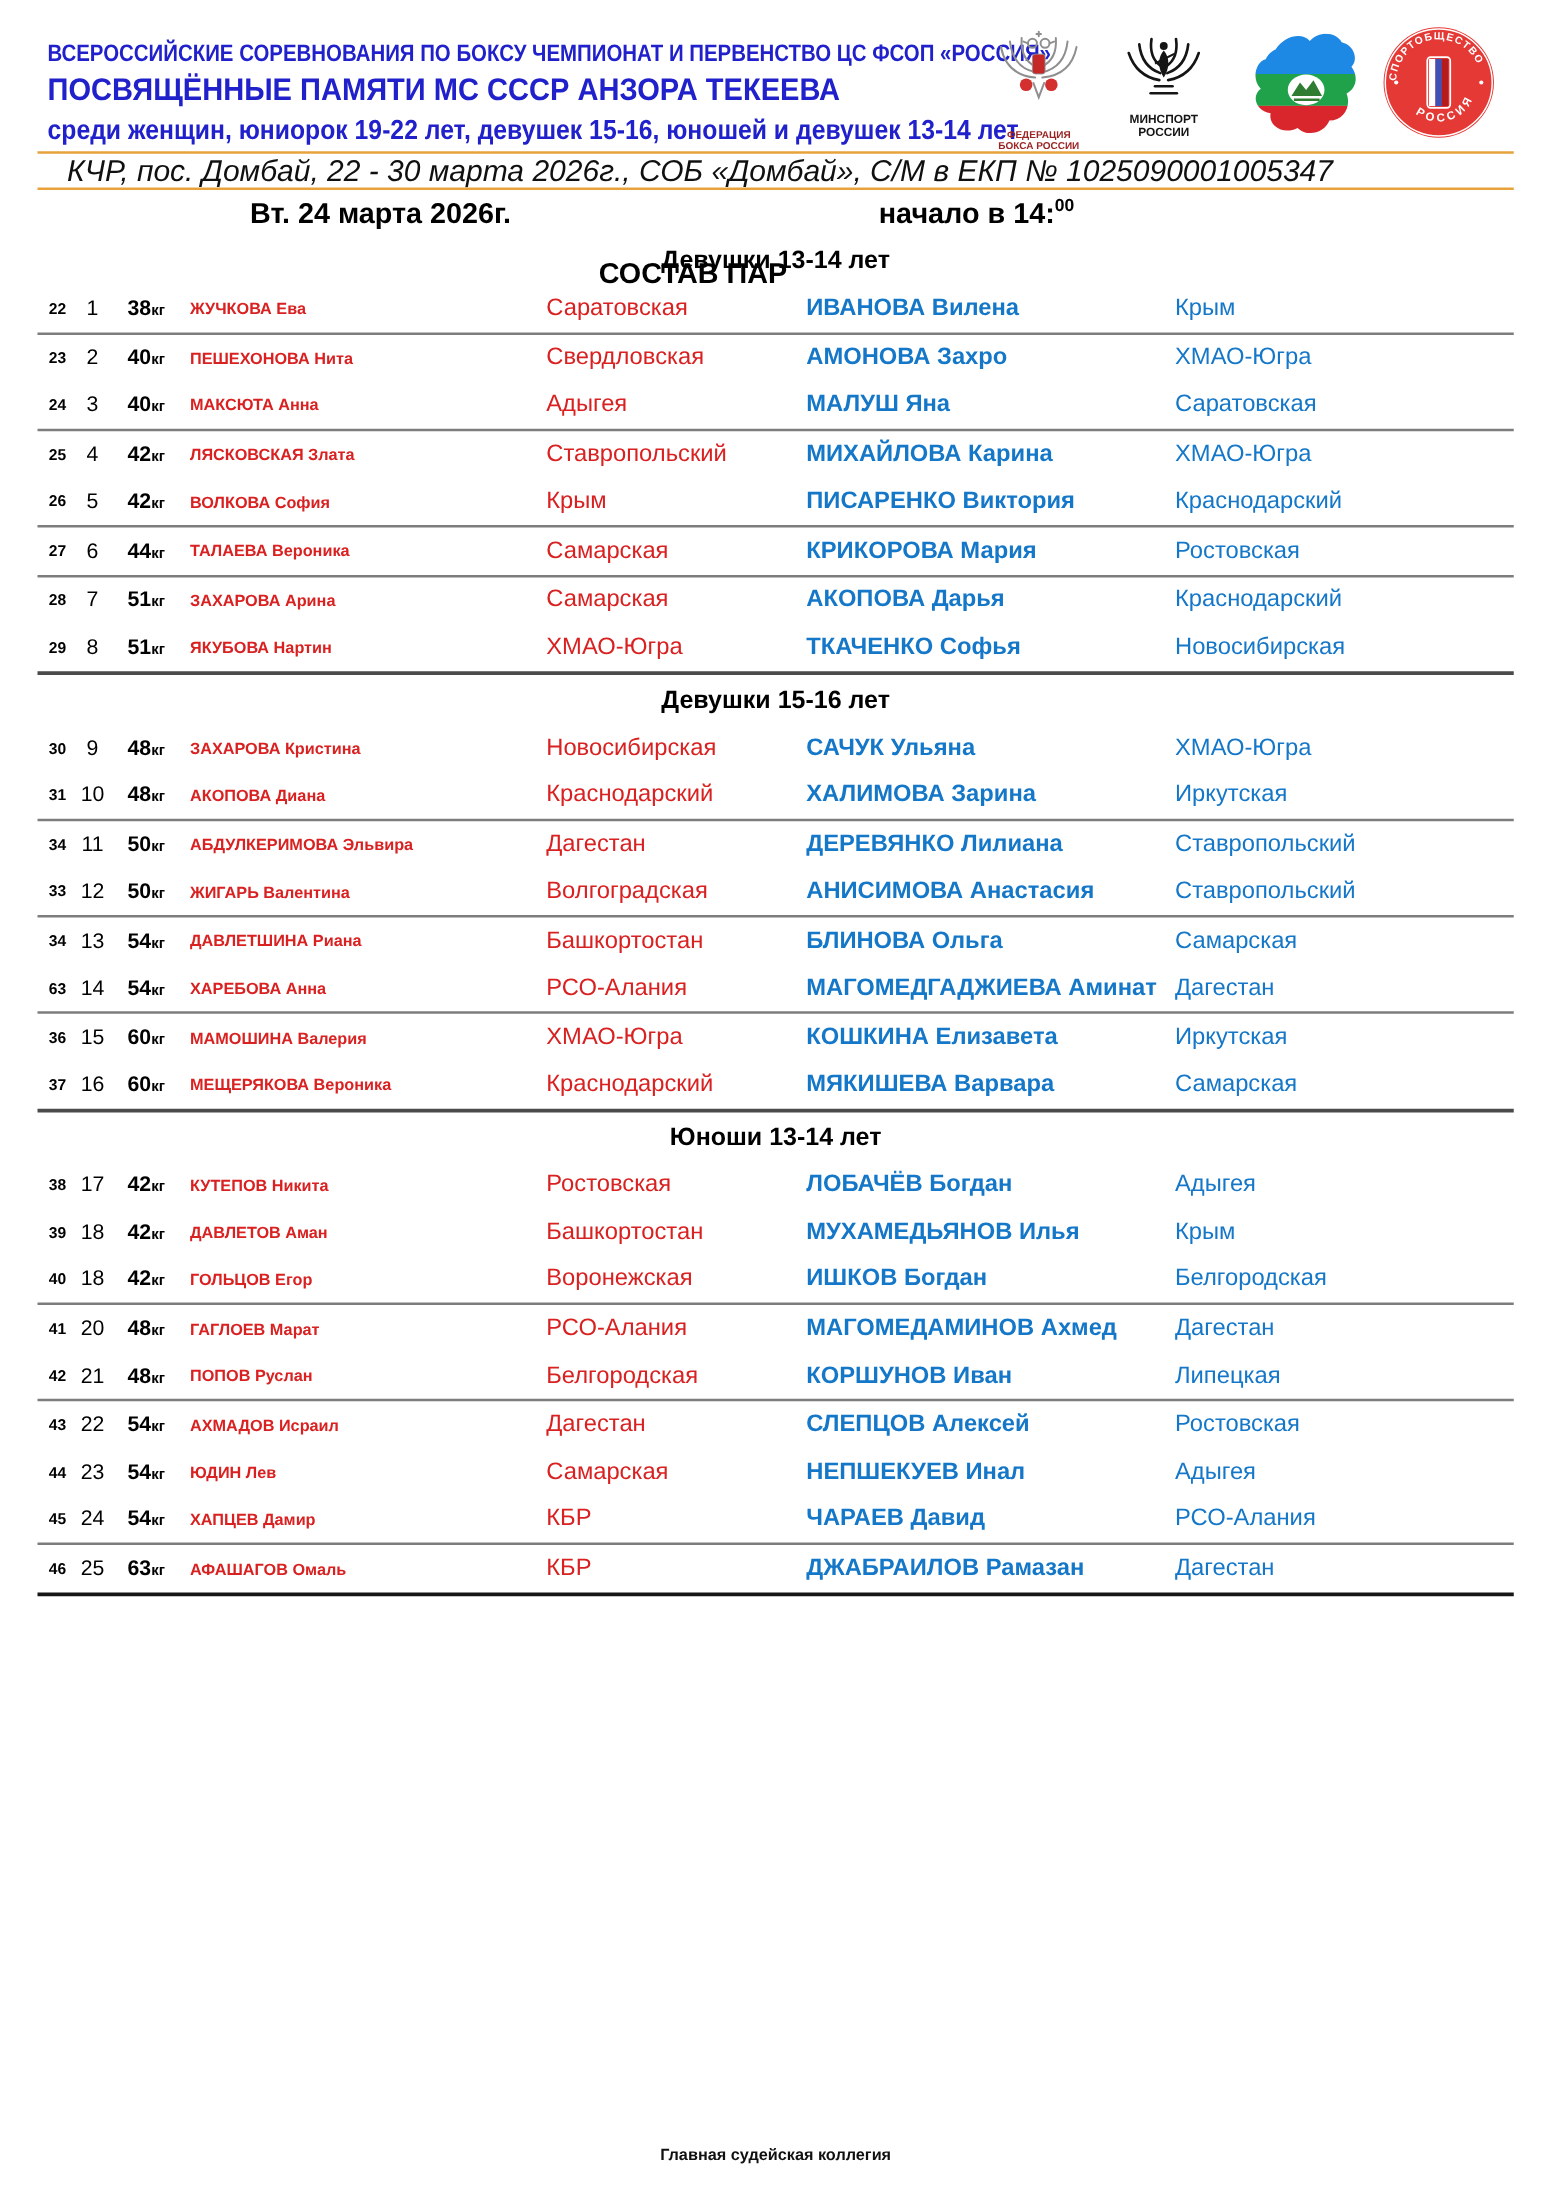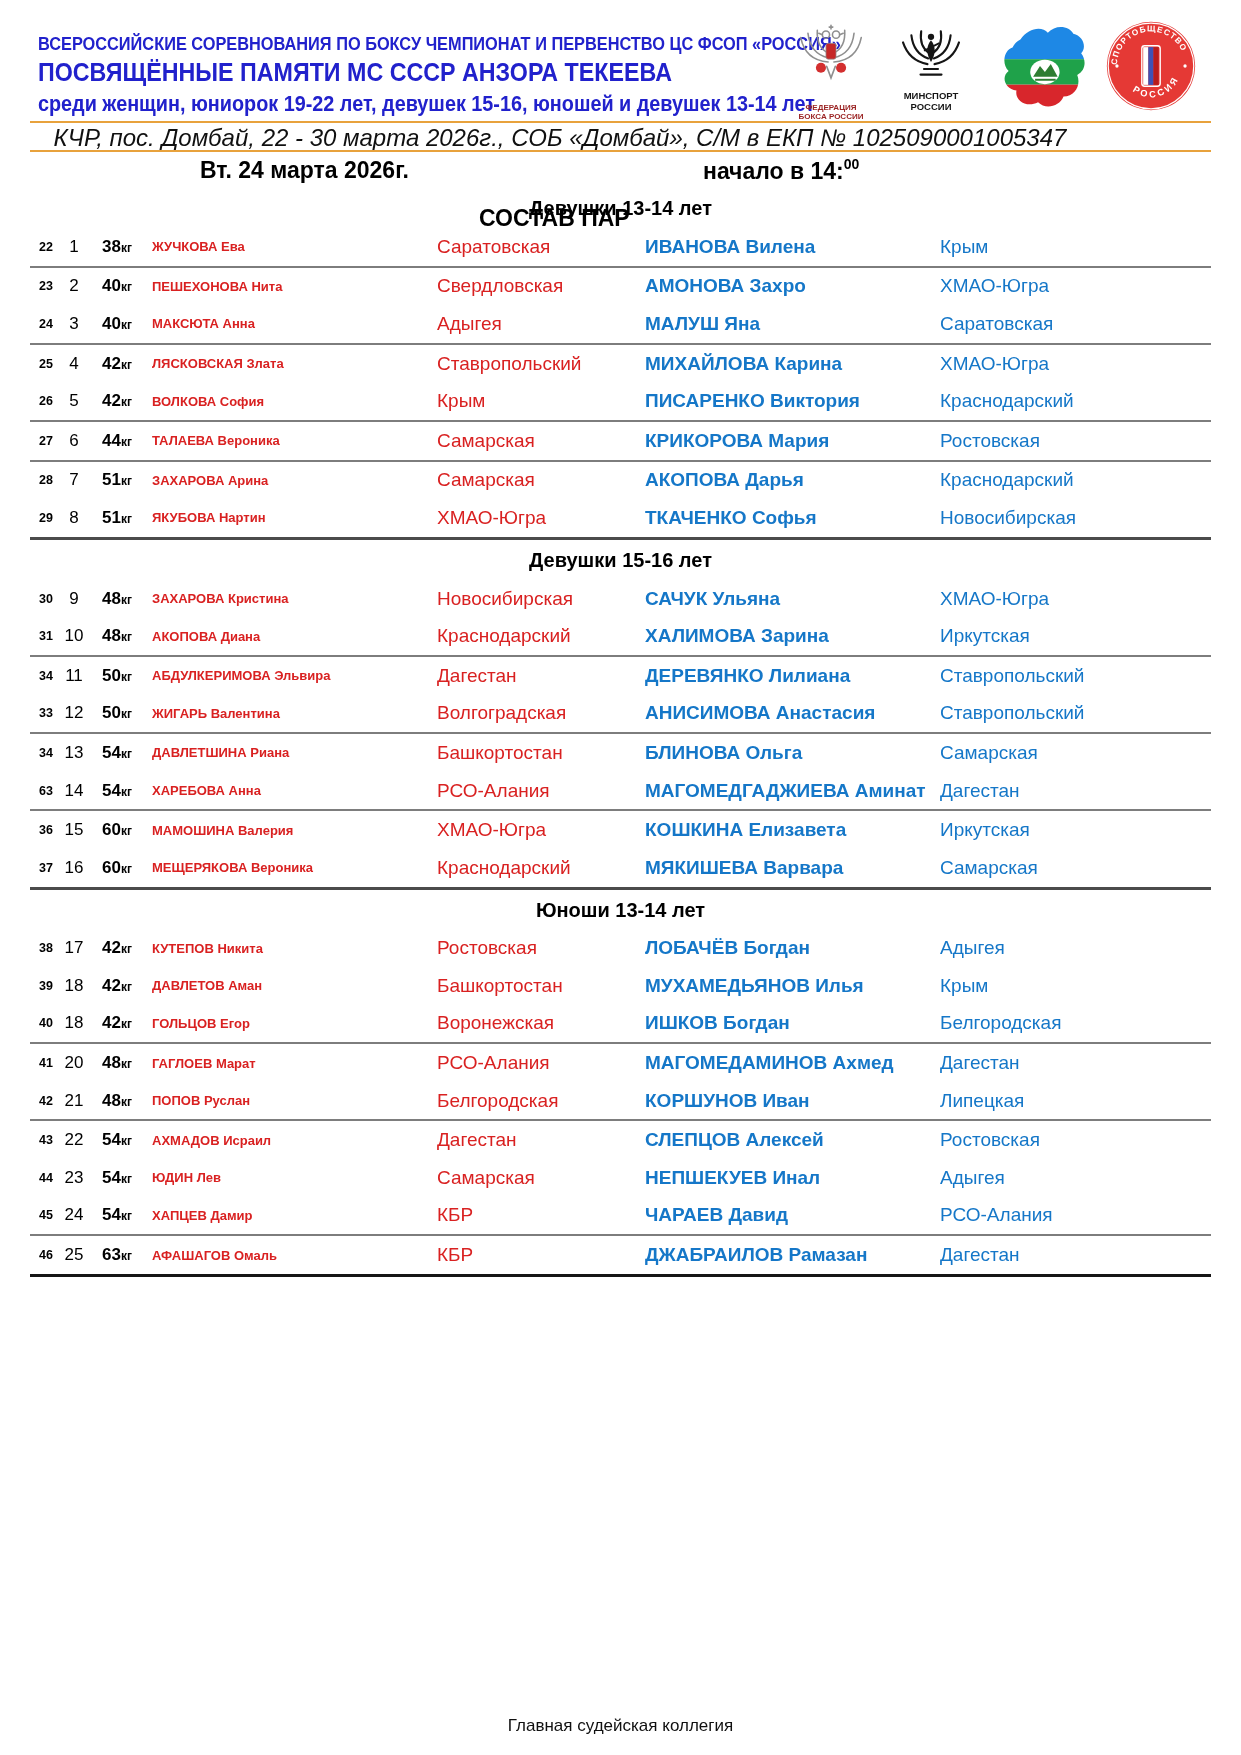--- a/index.html
+++ b/index.html
@@ -49,21 +49,21 @@
   .c{white-space:nowrap;}
   .c.num{font-size:12.5px;font-weight:bold;text-align:right;padding-right:5px;}
   .c.bout{font-size:17px;text-align:center;}
   .c.wt{font-size:17px;font-weight:bold;padding-left:12px;}
   .c.wt .kg{font-size:12px;text-align:right;}
   .c.rname{font-size:13px;font-weight:bold;color:var(--red);}
   .c.rreg{font-size:19px;color:var(--red);}
   .c.bname{font-size:19px;font-weight:bold;color:var(--blue-name);}
   .c.breg{font-size:19px;color:var(--blue-name);}
 
-  .footer{position:absolute;top:1716px;left:0;width:100%;text-align:center;font-size:17px;color:#101010;}
+  .footer{position:absolute;top:1716px;left:0;width:100%;text-align:center;font-size:13px;color:#101010;font-weight:bold;}
 </style>
 </head>
 <body style="--blue-title: #2121cc; --red: #d92121; --blue-name: #1577c8; --orange: #e8a23c;">
 
 <div class="titles">
   <div class="t1"><span class="fit">ВСЕРОССИЙСКИЕ СОРЕВНОВАНИЯ ПО БОКСУ ЧЕМПИОНАТ И ПЕРВЕНСТВО ЦС ФСОП «РОССИЯ»</span></div>
   <div class="t2"><span class="fit">ПОСВЯЩЁННЫЕ ПАМЯТИ МС СССР АНЗОРА ТЕКЕЕВА</span></div>
   <div class="t3"><span class="fit">среди женщин, юниорок 19-22 лет, девушек 15-16, юношей и девушек 13-14 лет</span></div>
 </div>
 

